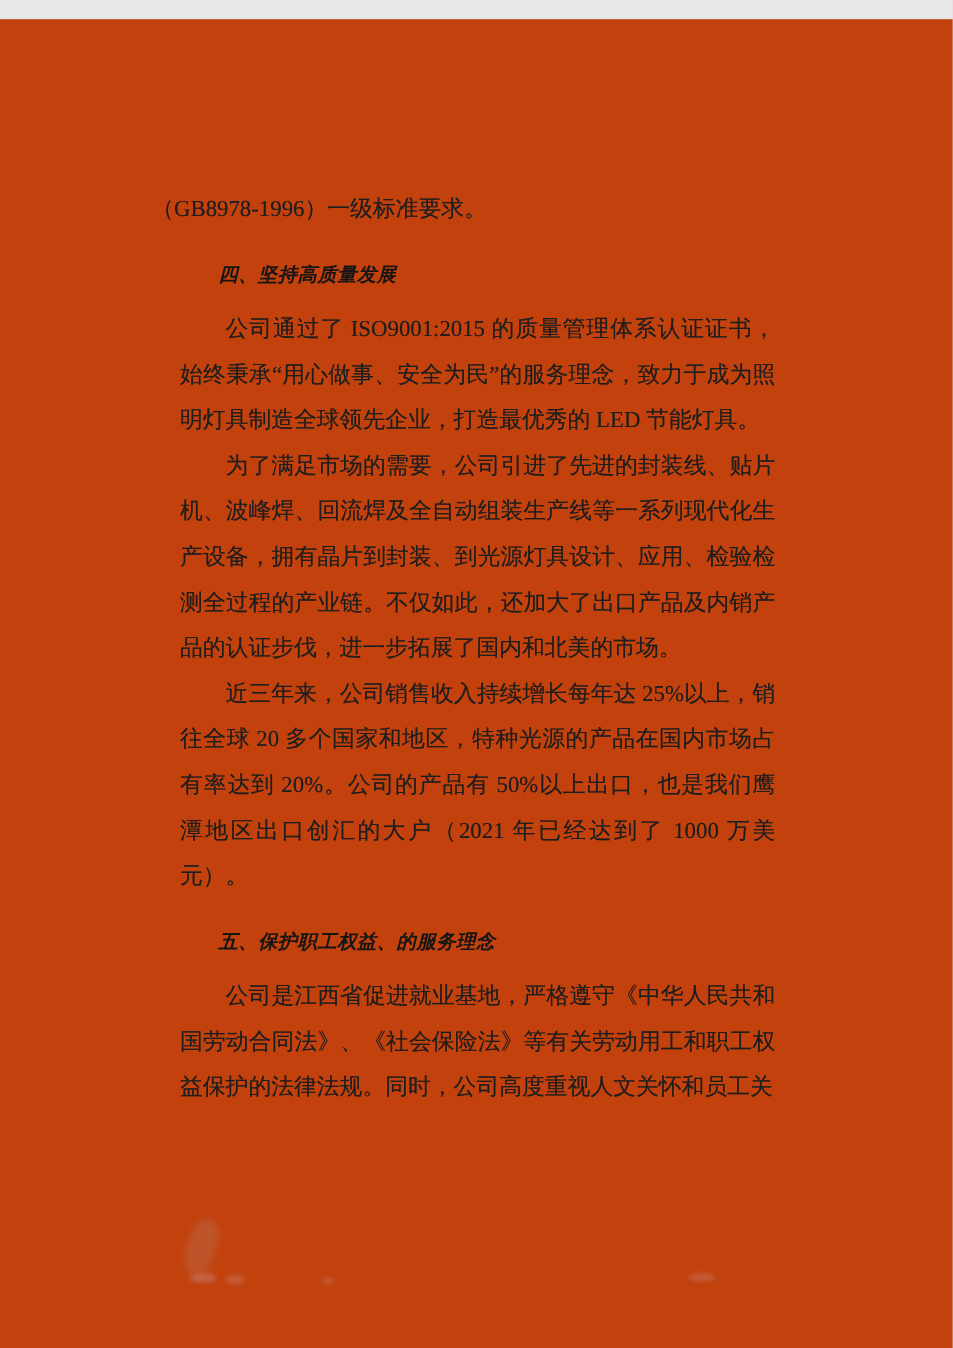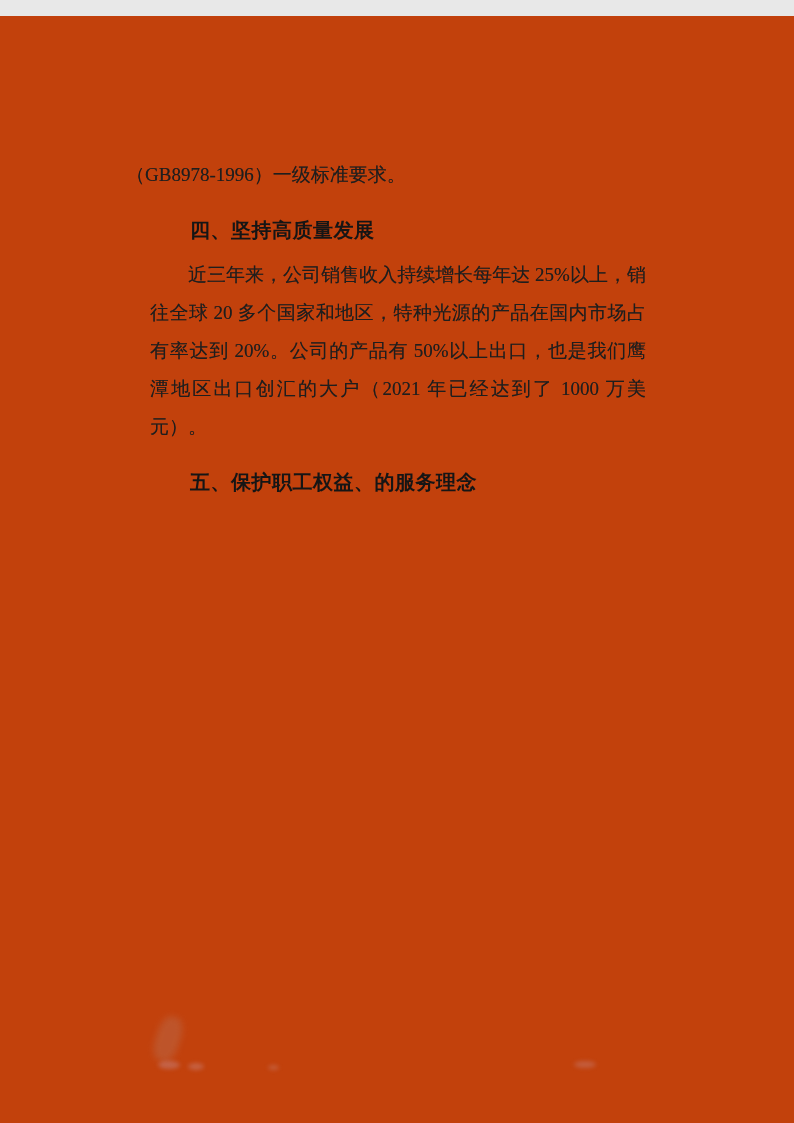--- a/index.html
+++ b/index.html
@@ -25,27 +25,28 @@
     line-height: 38px;
     text-align: justify;
     text-align-last: left;
     color: #1e1e1e;
     text-shadow: 0 0 0.5px rgba(30,30,30,0.55);
   }
   .para { text-indent: 2em; }
   .continuation { text-indent: -24px; }
   .heading {
     margin: 17px 0 7px 0;
-    font-size: 20px;
+    font-size: 16px;
     line-height: 38px;
     font-weight: bold;
     text-indent: 2em;
     font-family: "Liberation Sans", "DejaVu Sans", sans-serif;
     color: #151515;
     letter-spacing: 0.5px;
+    font-style: italic;
   }
   
   .smudge {
     position: absolute;
     border-radius: 50%;
     filter: blur(2px);
     pointer-events: none;
   }
   .smudge-1 { left: 158px; top: 1045px; width: 22px; height: 8px; background: rgba(200,160,180,0.35); }
   .smudge-2 { left: 188px; top: 1047px; width: 16px; height: 7px; background: rgba(205,170,190,0.30); }
@@ -60,27 +61,30 @@
 </head>
 <body>
 
 <div class="page">
   <div class="content">
 
     <p class="body-line continuation">（GB8978-1996）一级标准要求。</p>
 
     <h3 class="heading">四、坚持高质量发展</h3>
 
+    <p class="para">公司通过了 ISO9001:2015 的质量管理体系认证证书，始终秉承“用心做事、安全为民”的服务理念，致力于成为照明灯具制造全球领先企业，打造最优秀的 LED 节能灯具。</p>
 
+    <p class="para">为了满足市场的需要，公司引进了先进的封装线、贴片机、波峰焊、回流焊及全自动组装生产线等一系列现代化生产设备，拥有晶片到封装、到光源灯具设计、应用、检验检测全过程的产业链。不仅如此，还加大了出口产品及内销产品的认证步伐，进一步拓展了国内和北美的市场。</p>
 
     <p class="para">近三年来，公司销售收入持续增长每年达 25%以上，销往全球 20 多个国家和地区，特种光源的产品在国内市场占有率达到 20%。公司的产品有 50%以上出口，也是我们鹰潭地区出口创汇的大户（2021 年已经达到了 1000 万美元）。</p>
 
 
     <h3 class="heading">五、保护职工权益、的服务理念</h3>
 
+    <p class="para">公司是江西省促进就业基地，严格遵守《中华人民共和国劳动合同法》、《社会保险法》等有关劳动用工和职工权益保护的法律法规。同时，公司高度重视人文关怀和员工关</p>
 
   </div>
 
   <div class="smudge smudge-5"></div>
   <div class="smudge smudge-1"></div>
   <div class="smudge smudge-2"></div>
   <div class="smudge smudge-3"></div>
   <div class="smudge smudge-4"></div>
 </div>
 

